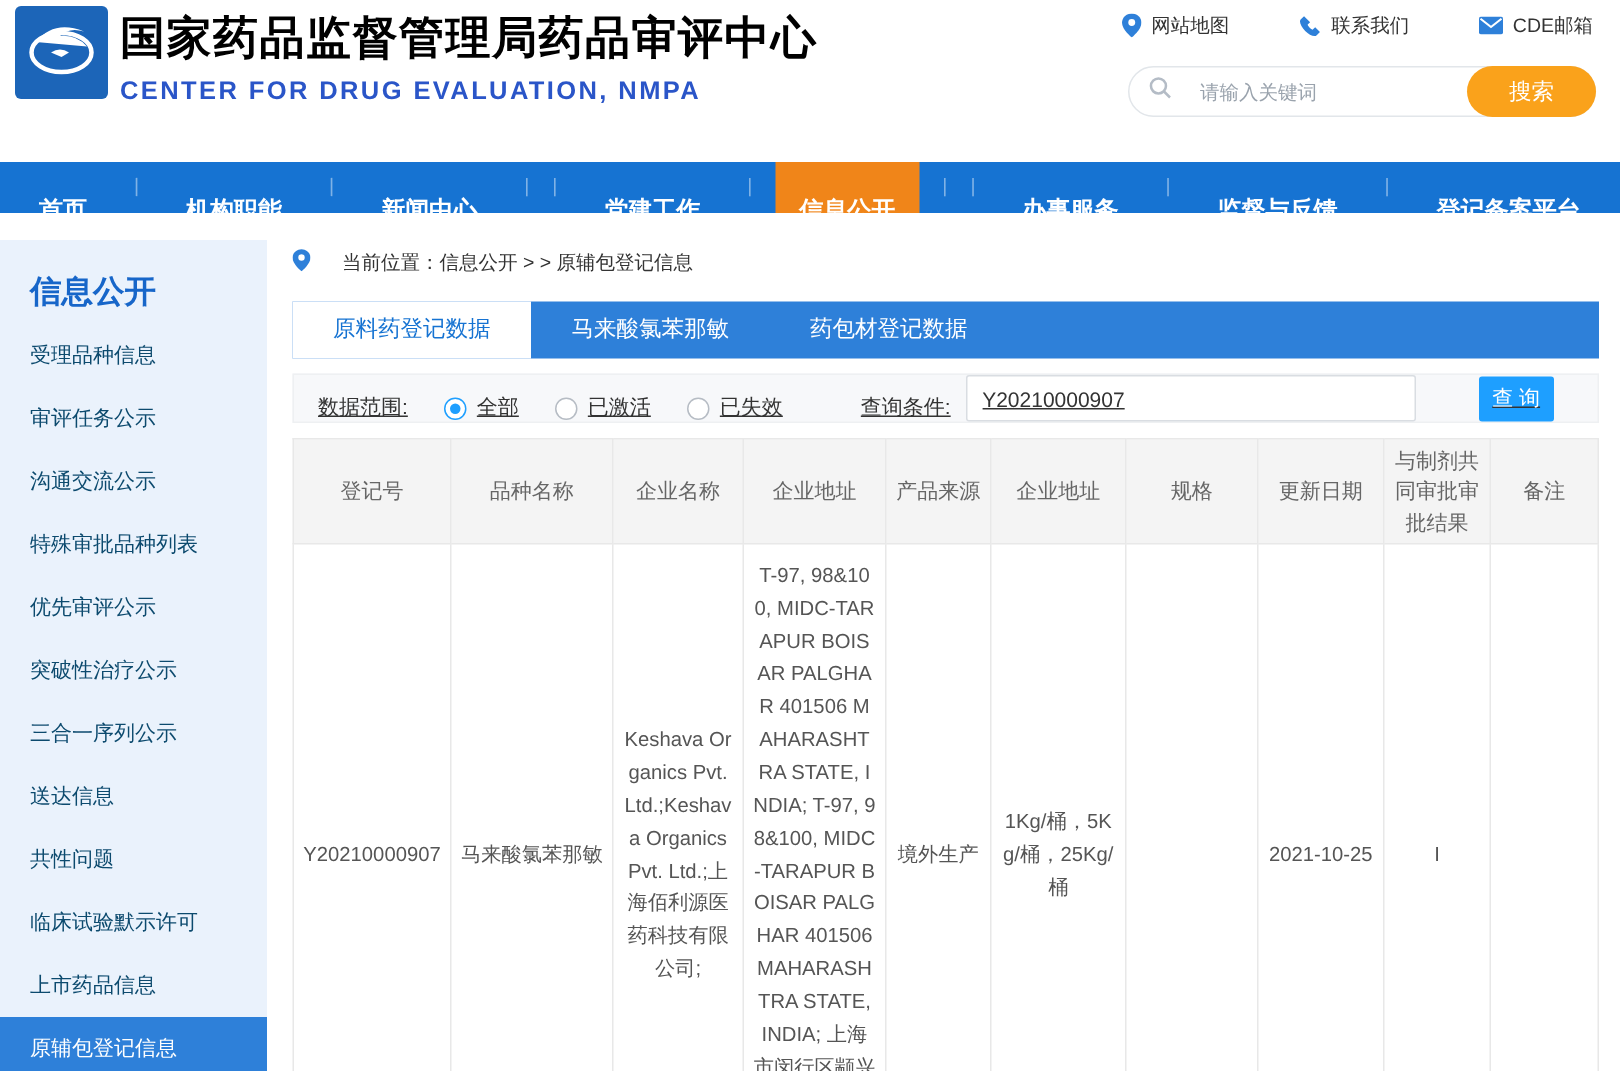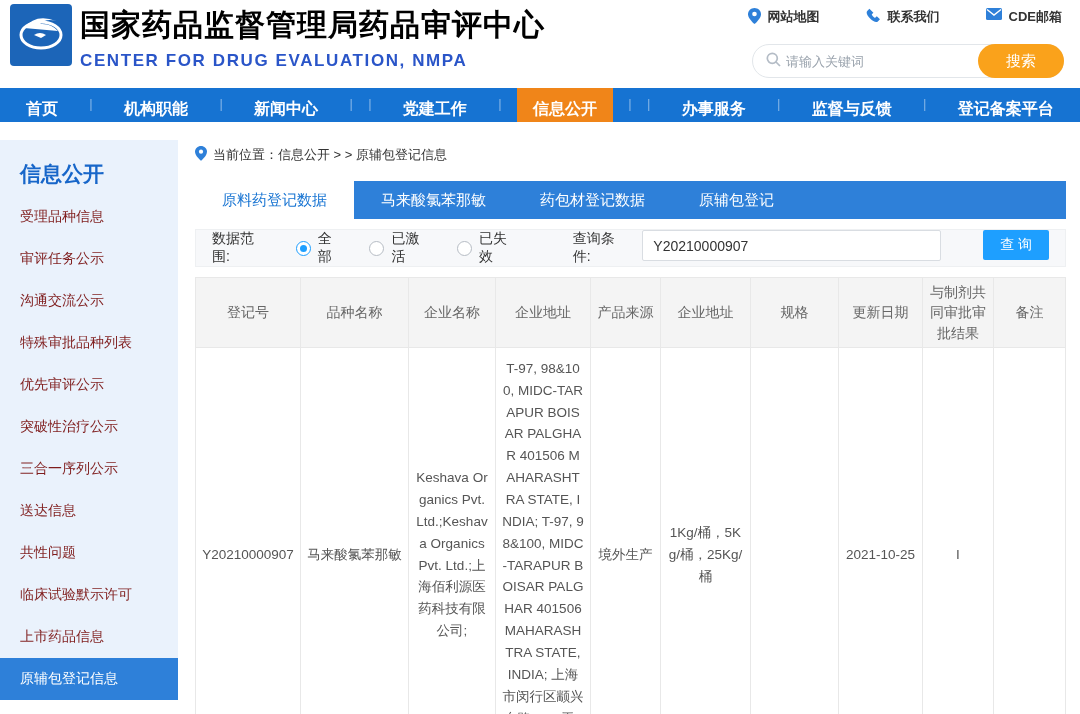--- a/index.html
+++ b/index.html
@@ -1,61 +1,61 @@
 <!DOCTYPE html>
 <html style="--nav-blue: #1673d2; --nav-orange: #f08519; --accent-blue: #2e80d9; --search-orange: #faa21b; --btn-blue: #1e9fff; --subtitle-blue: #2a55c8; --logo-blue: #1c65b8;"><head>
 <meta charset="utf-8">
 <style>
   * { margin:0; padding:0; box-sizing:border-box; }
   html,body { width:1080px; height:714px; overflow:hidden; }
   body { font-family:"Liberation Sans","DejaVu Sans",sans-serif; background:#fff; color:#333; }
 
   
-  .header { position:relative; height:88px; background:#fff; }
+  .header { position:relative; height:108px; background:#fff; }
   .logo { position:absolute; left:10px; top:4px; width:62px; height:62px; background:var(--logo-blue,#1c65b8); border-radius:4px; display:flex; align-items:center; justify-content:center; }
   .title-block { position:absolute; left:80px; top:5px; }
   .site-title { font-size:30px; font-weight:bold; color:#000; letter-spacing:1px; white-space:nowrap; }
   .site-subtitle { font-size:17px; font-weight:bold; color:var(--subtitle-blue,#2a55c8); letter-spacing:1.6px; margin-top:5px; white-space:nowrap; }
   .top-links { position:absolute; right:18px; top:8px; display:flex; gap:46px; }
-  .top-link { display:flex; align-items:flex-start; gap:7px; font-size:13px; color:#333; cursor:pointer;font-weight:bold; }
+  .top-link { display:flex; align-items:center; gap:7px; font-size:13px; color:#333; cursor:pointer; }
   .top-link svg { display:block; }
   .search-bar { position:absolute; right:16px; top:44px; width:312px; height:34px; border:1px solid #e2e6ea; border-radius:17px; display:flex; align-items:center; background:#fff; }
-  .search-bar input { flex:1; border:none; outline:none; font-size:13px; color:#b91c1c; background:transparent; margin-left:5px; min-width:0; }
+  .search-bar input { flex:1; border:none; outline:none; font-size:13px; color:#b91c1c; background:transparent; margin-left:19px; min-width:0; }
   .search-bar input::placeholder { color:#9aa3ad; }
   .search-icon { margin-left:13px; flex-shrink:0; }
   .search-btn { width:86px; height:34px; margin-right:-1px; flex-shrink:0; border:none; border-radius:17px; background:var(--search-orange,#faa21b); color:#fff; font-size:15px; cursor:pointer; font-family:inherit; }
 
   
   .nav { height:34px; background:var(--nav-blue,#1673d2); display:flex; align-items:stretch; justify-content:space-between; padding:0 10px; }
-  .nav-item { color:#fff; font-weight:bold; font-size:16px; line-height:34px; padding:4px 16px; cursor:pointer; white-space:nowrap; }
+  .nav-item { color:#fff; font-weight:bold; font-size:16px; line-height:34px; padding:16px 16px; cursor:pointer; white-space:nowrap; }
   .nav-item.active { background:var(--nav-orange,#f08519); }
   .nav-sep { color:rgba(255,255,255,.45); line-height:32px; font-size:13px; }
 
   
   .main { display:flex; margin-top:18px; height:556px; }
   .sidebar { width:178px; flex-shrink:0; background:#eaf2fc; }
   .sidebar-title { color:#1766c9; font-size:21px; font-weight:bold; padding:20px 0 8px 20px; }
-  .side-item { font-size:14px; color:#7f1d1d; padding:12px 0 12px 20px; cursor:pointer; }
+  .side-item { font-size:14px; color:#0c4a6e; padding:12px 0 12px 20px; cursor:pointer; }
   .side-item.active { background:var(--accent-blue,#2e80d9); color:#fff; }
 
   .content { flex:1; padding:6px 14px 0 17px; display:flex; flex-direction:column; }
-  .breadcrumb { display:flex; align-items:center; gap:6px; font-size:13px; color:#333; }
+  .breadcrumb { display:flex; align-items:center; gap:21px; font-size:13px; color:#333; }
 
   .tabs { margin-top:17px; background:var(--accent-blue,#2e80d9); display:flex; height:40px; }
   .tab { line-height:38px; padding:0 27px; color:#fff; font-size:15px; cursor:pointer; white-space:nowrap; }
   .tab.active { background:#fff; color:#1673d2; }
 
-  .filter-bar { margin-top:10px; height:44px; background:#f7f8fa; border:1px solid #eef0f2; display:flex; align-items:flex-start; font-size:14px; color:#333; padding:0 16px; }
+  .filter-bar { margin-top:10px; height:44px; background:#f7f8fa; border:1px solid #eef0f2; display:flex; align-items:flex-end; font-size:14px; color:#333; padding:0 16px;text-decoration:underline; }
   .radio-group { display:flex; align-items:center; gap:7px; margin-left:24px; cursor:pointer; }
   .radio { width:15px; height:15px; border-radius:50%; border:1px solid #b6bcc4; background:#fff; position:relative; flex-shrink:0; }
   .radio.checked { border-color:#1e9fff; }
   .radio.checked::after { content:''; position:absolute; inset:3px; border-radius:50%; background:#1e9fff; }
   .query-label { margin-left:52px; }
   .query-input { margin-left:10px; width:300px; height:31px; border:1px solid #d9dde2; border-radius:2px; background:#fff; font-size:14px; color:#333; padding:0 10px; outline:none; font-family:inherit; }
-  .query-btn { margin-left:42px; width:66px; height:30px; border:none; border-radius:2px; background:var(--btn-blue,#1e9fff); color:#fff; font-size:14px; cursor:pointer; font-family:inherit; }
+  .query-btn { margin-left:42px; width:50px; height:30px; border:none; border-radius:2px; background:var(--btn-blue,#1e9fff); color:#fff; font-size:14px; cursor:pointer; font-family:inherit; }
 
   table.data-table { margin-top:10px; width:100%; border-collapse:collapse; table-layout:fixed; }
   .data-table th { background:#f4f4f4; color:#666; font-weight:normal; font-size:14px; height:56px; border:1px solid #e8e8e8; padding:4px 6px; line-height:1.45; }
   .data-table td { font-size:13.5px; color:#555; text-align:center; vertical-align:middle; padding:10px 6px; line-height:1.62; word-break:break-all; border:1px solid #e8e8e8; }
   .next-section-sliver { margin-top:9px; margin-left:10px; width:4px; height:6px; background:var(--accent-blue,#2e80d9); }
 </style>
 </head>
 <body>
 
 <div class="header">
@@ -161,21 +161,20 @@
             <circle cx="6.5" cy="6" r="2.3" fill="#fff"></circle>
           </svg>
       </span>
       <span>当前位置：信息公开 &gt; &gt; 原辅包登记信息</span>
     </div>
 
     <div class="tabs" id="tabs">
         <div class="tab active">原料药登记数据</div>
         <div class="tab">马来酸氯苯那敏</div>
         <div class="tab">药包材登记数据</div>
-        <div class="tab">原辅包登记</div>
       </div>
 
     <div class="filter-bar">
       <span>数据范围:</span>
       <span id="radios" style="display:flex;align-items:center;">
           <span class="radio-group">
             <span class="radio checked"></span>
             <span>全部</span>
           </span>
           <span class="radio-group">

